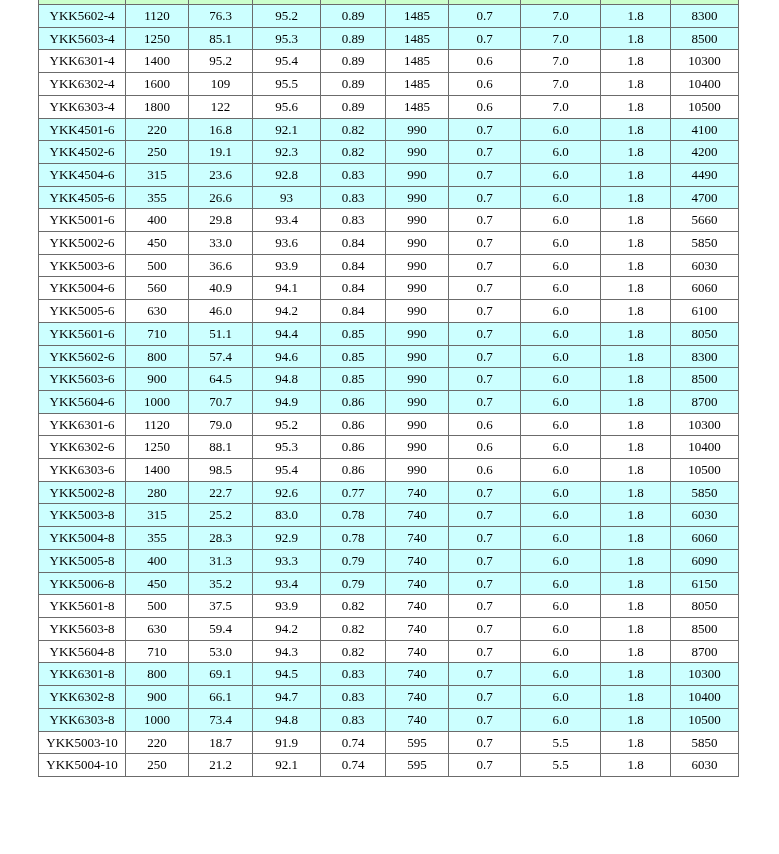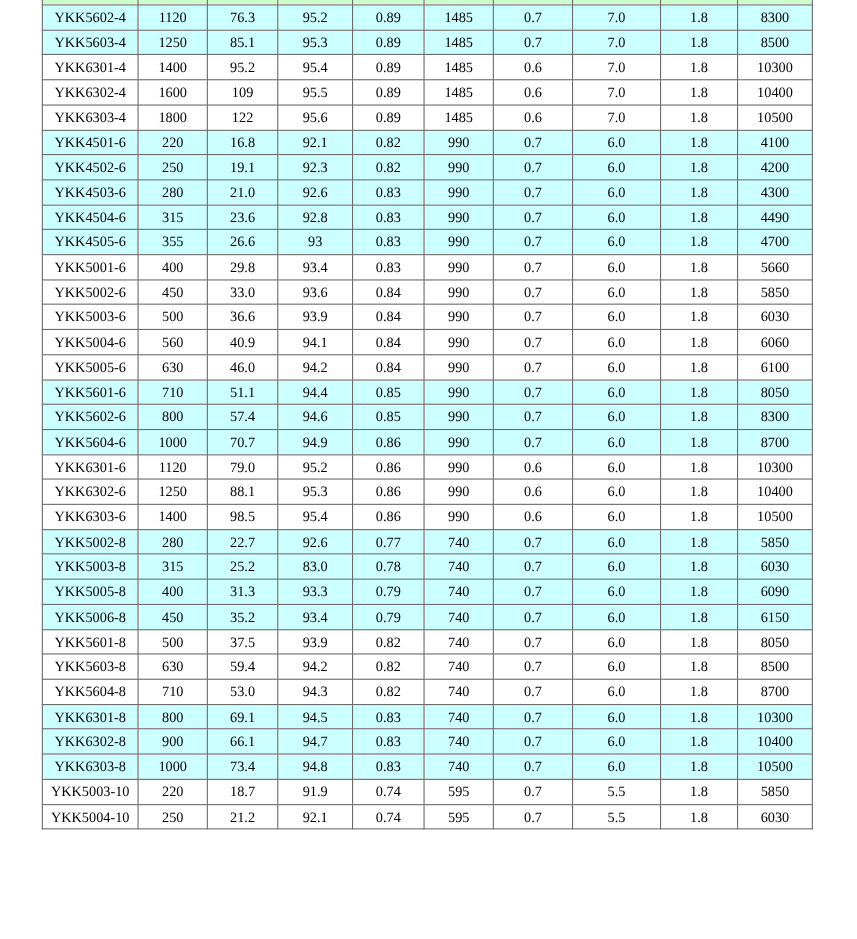--- a/index.html
+++ b/index.html
@@ -159,32 +159,20 @@
           <td>19.1</td>
           <td>92.3</td>
           <td>0.82</td>
           <td>990</td>
           <td>0.7</td>
           <td>6.0</td>
           <td>1.8</td>
           <td>4200</td>
         </tr>
         <tr class="cyan">
-          <td>YKK4503-6</td>
-          <td>280</td>
-          <td>21.0</td>
-          <td>92.6</td>
-          <td>0.83</td>
-          <td>990</td>
-          <td>0.7</td>
-          <td>6.0</td>
-          <td>1.8</td>
-          <td>4300</td>
-        </tr>
-        <tr class="cyan">
           <td>YKK4504-6</td>
           <td>315</td>
           <td>23.6</td>
           <td>92.8</td>
           <td>0.83</td>
           <td>990</td>
           <td>0.7</td>
           <td>6.0</td>
           <td>1.8</td>
           <td>4490</td>
@@ -279,20 +267,32 @@
           <td>57.4</td>
           <td>94.6</td>
           <td>0.85</td>
           <td>990</td>
           <td>0.7</td>
           <td>6.0</td>
           <td>1.8</td>
           <td>8300</td>
         </tr>
         <tr class="cyan">
+          <td>YKK5603-6</td>
+          <td>900</td>
+          <td>64.5</td>
+          <td>94.8</td>
+          <td>0.85</td>
+          <td>990</td>
+          <td>0.7</td>
+          <td>6.0</td>
+          <td>1.8</td>
+          <td>8500</td>
+        </tr>
+        <tr class="cyan">
           <td>YKK5604-6</td>
           <td>1000</td>
           <td>70.7</td>
           <td>94.9</td>
           <td>0.86</td>
           <td>990</td>
           <td>0.7</td>
           <td>6.0</td>
           <td>1.8</td>
           <td>8700</td>
@@ -349,20 +349,32 @@
           <td>YKK5003-8</td>
           <td>315</td>
           <td>25.2</td>
           <td>83.0</td>
           <td>0.78</td>
           <td>740</td>
           <td>0.7</td>
           <td>6.0</td>
           <td>1.8</td>
           <td>6030</td>
+        </tr>
+        <tr class="cyan">
+          <td>YKK5004-8</td>
+          <td>355</td>
+          <td>28.3</td>
+          <td>92.9</td>
+          <td>0.78</td>
+          <td>740</td>
+          <td>0.7</td>
+          <td>6.0</td>
+          <td>1.8</td>
+          <td>6060</td>
         </tr>
         <tr class="cyan">
           <td>YKK5005-8</td>
           <td>400</td>
           <td>31.3</td>
           <td>93.3</td>
           <td>0.79</td>
           <td>740</td>
           <td>0.7</td>
           <td>6.0</td>

